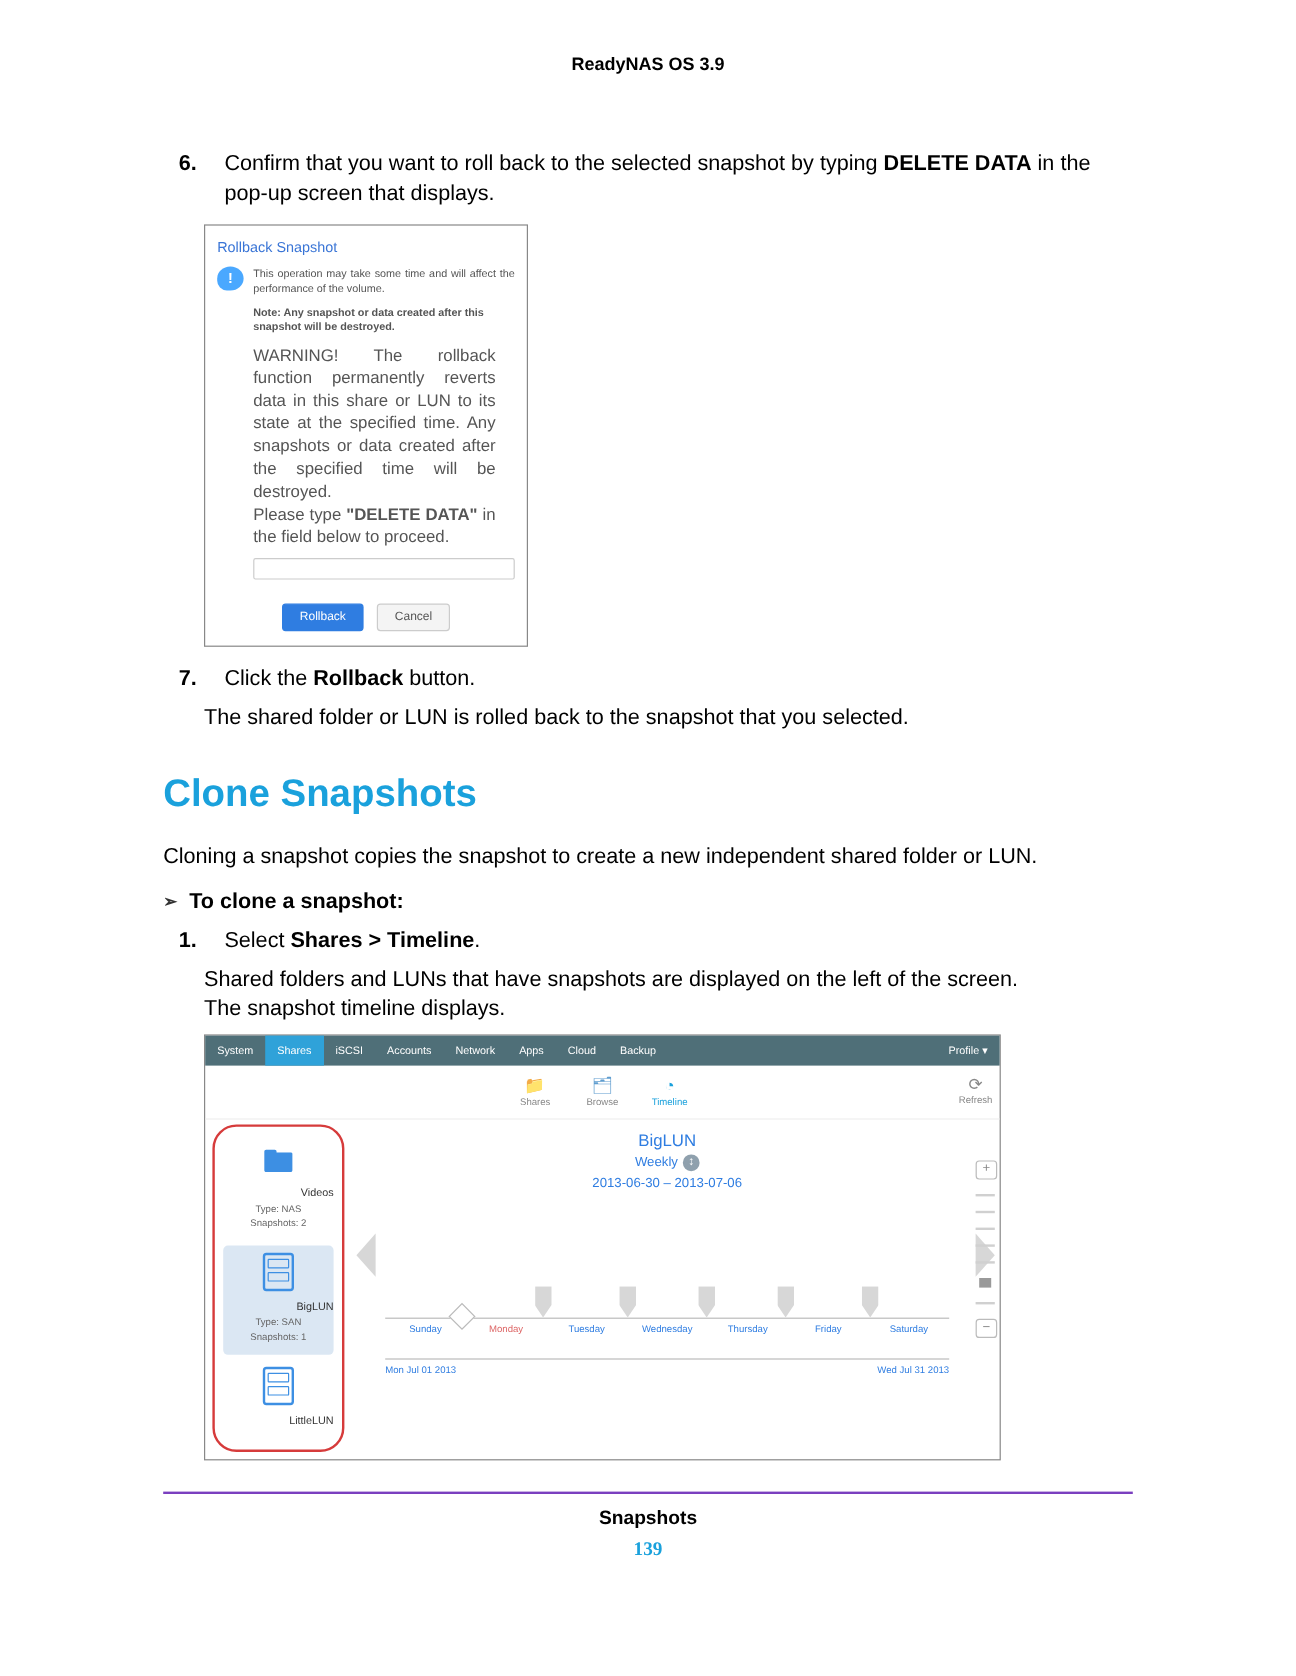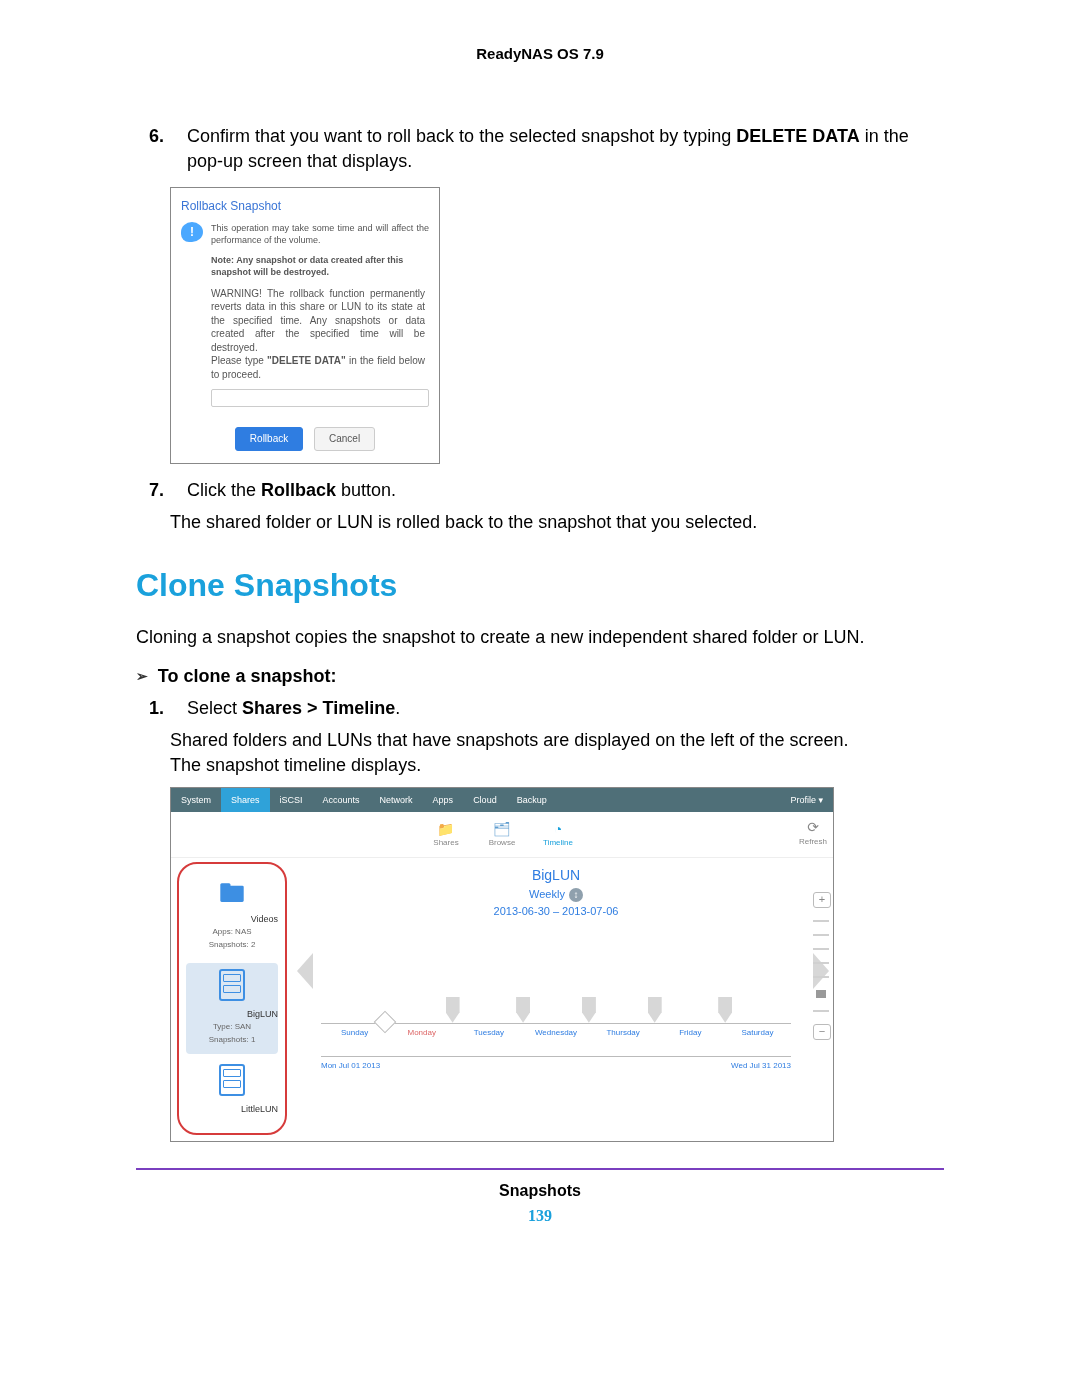--- a/index.html
+++ b/index.html
@@ -63,21 +63,21 @@
     border-radius: 50% 50% 50% 8px;
     background: #4aa8ff;
     color: #fff;
     flex: none;
     display: flex; align-items: center; justify-content: center;
     font-weight: bold; font-size: 12px;
     margin-right: 8px;
   }
   .dialog-shot .msg { flex:1; font-size: 9px; text-align: justify; }
   .dialog-shot .note { margin: 8px 0 0 30px; font-size:9px; }
-  .dialog-shot .warn { margin: 8px 4px 0 30px; font-size:10px; text-align: justify; }
+  .dialog-shot .warn { margin: 8px 16px 0 30px; font-size:14px; text-align: justify; }
   .dialog-shot .inputbox {
     margin: 8px 0 0 30px; height: 16px; border:1px solid #ccc; border-radius:2px;
   }
   .dialog-shot .btnrow {
     text-align: center; margin-top: 20px;
   }
   .dialog-shot .btn {
     display:inline-block; padding: 4px 14px; font-size:10px; border-radius:3px;
     margin: 0 4px; border:1px solid #ccc; background:#f4f4f4;
   }
@@ -190,21 +190,21 @@
   }
   .footer {
     text-align:center; font-weight:bold; font-size:16px;
   }
   .footer .pg { color:#1aa1dc; margin-top:4px;font-family:Liberation Serif, serif;}
 </style>
 </head>
 <body>
 
 <div class="page">
-  <div class="hdr">ReadyNAS OS 7.9</div>
+  <div class="hdr">ReadyNAS OS 3.9</div>
 
   <div class="step">
     <div class="num">6.</div>
     <div class="body">
       <span>Confirm that you want to roll back to the selected snapshot by typing </span><b>DELETE DATA</b><span> in the pop-up screen that displays.</span>
     </div>
   </div>
 
   <div class="dialog-shot">
     <div class="title">Rollback Snapshot</div>
@@ -267,21 +267,21 @@
       <div class="tool"><div class="ico">📁</div><span>Shares</span></div>
       <div class="tool"><div class="ico">🗂</div><span>Browse</span></div>
       <div class="tool"><div class="ico" style="color:#1aa1dc">◔</div><span style="color:#1aa1dc">Timeline</span></div>
       <div class="refresh"><div class="ico">⟳</div><span>Refresh</span></div>
     </div>
     <div class="ts-body">
       <div class="ts-left">
         <div class="ts-item">
           <div class="folder-ico">🖿</div>
           <div class="lbl1">Videos</div>
-          <div class="lbl2">Apps: NAS</div>
+          <div class="lbl2">Type: NAS</div>
           <div class="lbl3">Snapshots: 2</div>
         </div>
         <div class="ts-item sel">
           <span class="db-ico"></span>
           <div class="lbl1">BigLUN</div>
           <div class="lbl2">Type: SAN</div>
           <div class="lbl3">Snapshots: 1</div>
         </div>
         <div class="ts-item">
           <span class="db-ico"></span>

